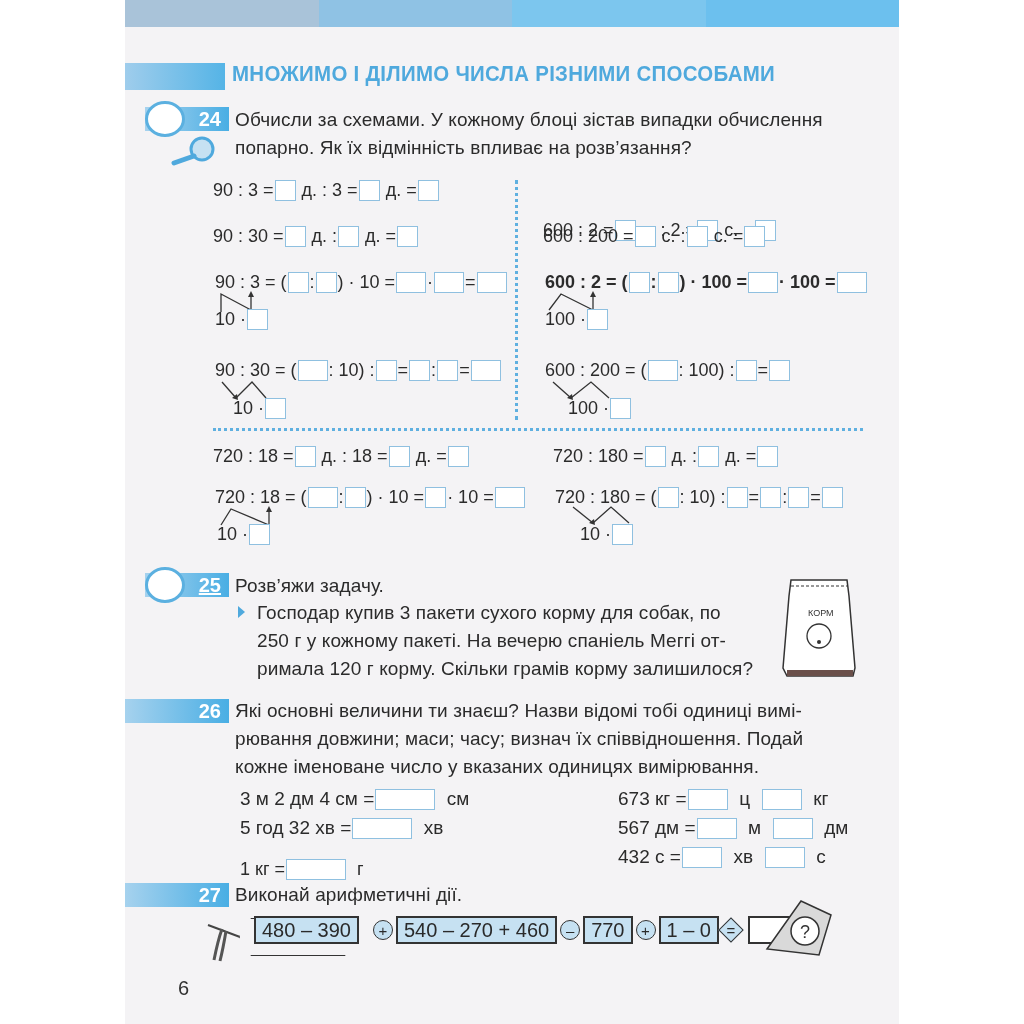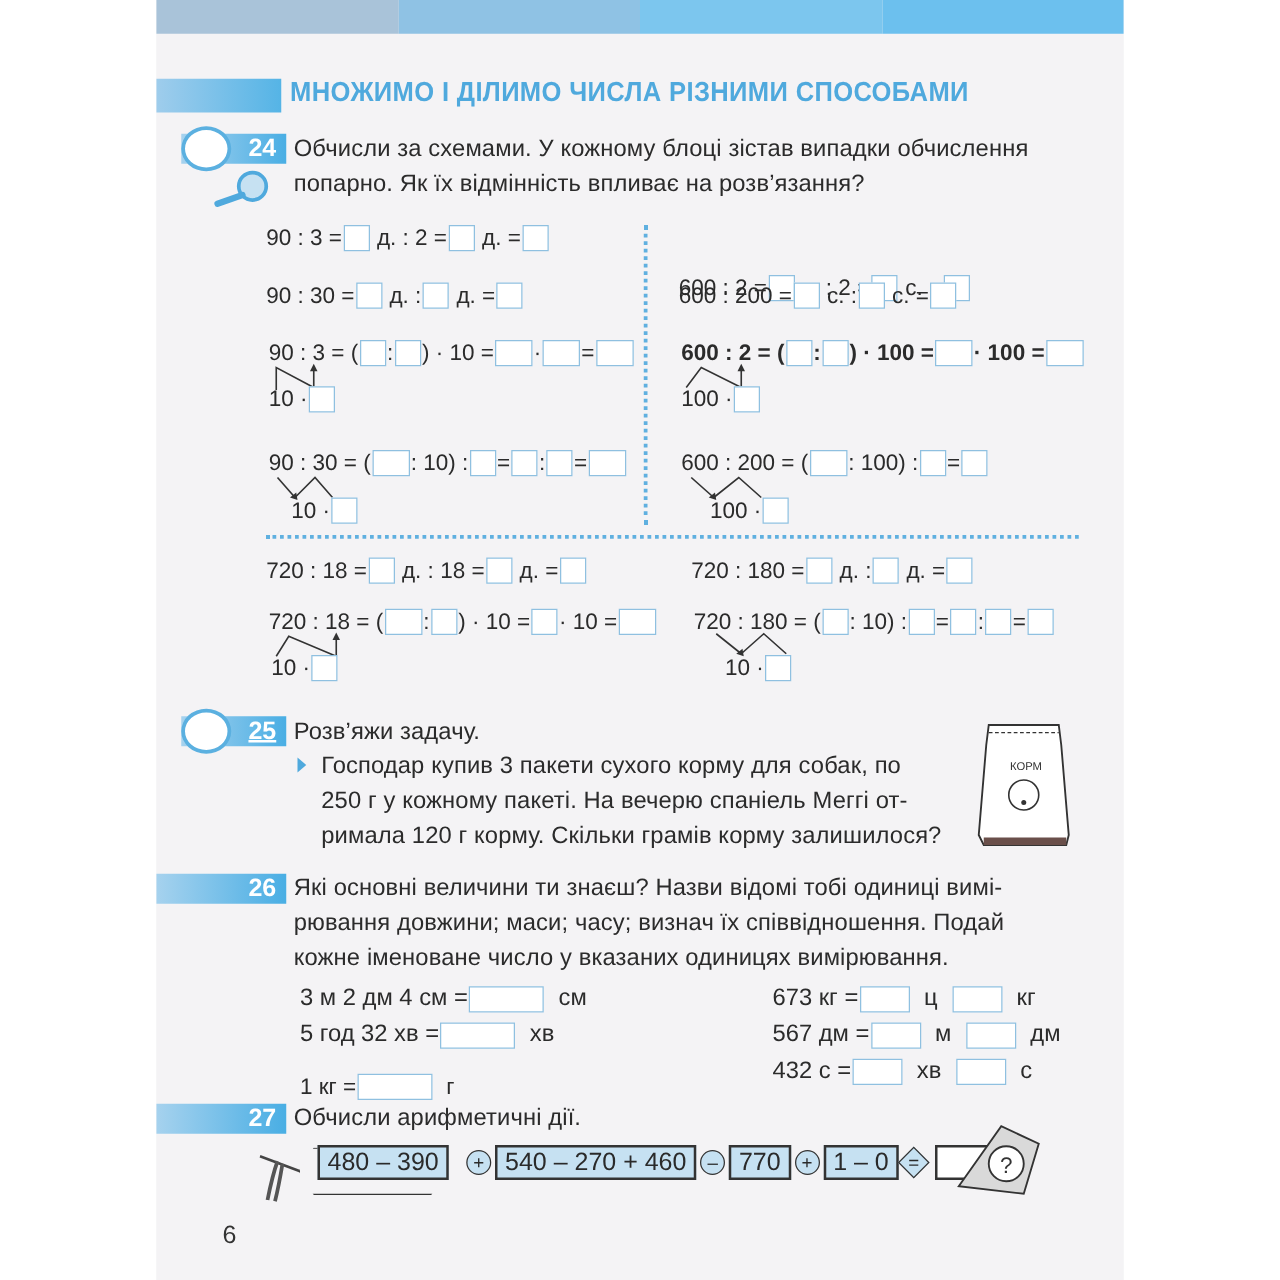--- a/index.html
+++ b/index.html
@@ -51,21 +51,21 @@
   <div class="circle" style="left:20px; top:101px;"></div>
   <svg class="abs" style="left:45px; top:135px;" width="48" height="32">
     <circle cx="32" cy="14" r="11" fill="#c6e1f2" stroke="#4fa9dd" stroke-width="3"></circle>
     <line x1="24" y1="21" x2="4" y2="28" stroke="#4fa9dd" stroke-width="5" stroke-linecap="round"></line>
   </svg>
   <div class="abs task-text" style="left:110px; top:106px;">Обчисли за схемами. У кожному блоці зістав випадки обчислення</div>
   <div class="abs task-text" style="left:110px; top:134px;">попарно. Як їх відмінність впливає на розв’язання?</div>
 
   <div class="abs eq" style="left:88px; top:180px;">
     <span>90 : 3 =</span><span class="box"></span>
-    &nbsp;<span>д. : 2 =</span><span class="box"></span>
+    &nbsp;<span>д. : 3 =</span><span class="box"></span>
     &nbsp;<span>д. =</span><span class="box"></span>
   </div>
   <div class="abs eq" style="left:88px; top:226px;">
     <span>90 : 30 =</span><span class="box"></span>
     &nbsp;<span>д. :</span><span class="box"></span>
     &nbsp;<span>д. =</span><span class="box"></span>
   </div>
   <div class="abs eq" style="left:90px; top:272px;">
     <span>90 : 3 = (</span>
       <span class="box"></span>
@@ -252,21 +252,21 @@
   <div class="abs eq" style="left:493px; top:817px; font-size:19px;">
     <span>567 дм =</span><span class="box wm"></span>&nbsp;&nbsp;<span>м</span>&nbsp;&nbsp;<span class="box wm"></span>&nbsp;&nbsp;<span>дм</span>
   </div>
   <div class="abs eq" style="left:493px; top:846px; font-size:19px;">
     <span>432 с =</span><span class="box wm"></span>&nbsp;&nbsp;<span>хв</span>&nbsp;&nbsp;<span class="box wm"></span>&nbsp;&nbsp;<span>с</span>
   </div>
 
   <div class="abs num-badge" style="left:0; top:883px; width:104px;">
     <span>27</span>
   </div>
-  <div class="abs task-text" style="left:110px; top:881px;">Обчисли арифметичні дії.</div>
+  <div class="abs task-text" style="left:110px; top:881px;">Виконай арифметичні дії.</div>
 
   <svg class="abs" style="left:75px; top:915px;" width="50" height="50">
     <path d="M8,10 L40,22" stroke="#444" stroke-width="2"></path>
     <path d="M22,14 C18,25 16,35 14,45 M26,16 C24,28 22,38 20,46" stroke="#555" stroke-width="3" fill="none"></path>
   </svg>
   <div class="abs" style="left:114px; top:918px; width:118px; height:38px; border:1.5px solid #333; clip-path: polygon(12px 0,106px 0,118px 50%,106px 100%,12px 100%,0 50%); background:#f4f3f5;"></div>
   <div class="abs" style="left:106px; top:916px; display:flex; align-items:center; gap:3px;">
     <div style="width:20px"></div>
     <div class="chain-box">480 – 390</div>
     <div style="width:8px"></div>

